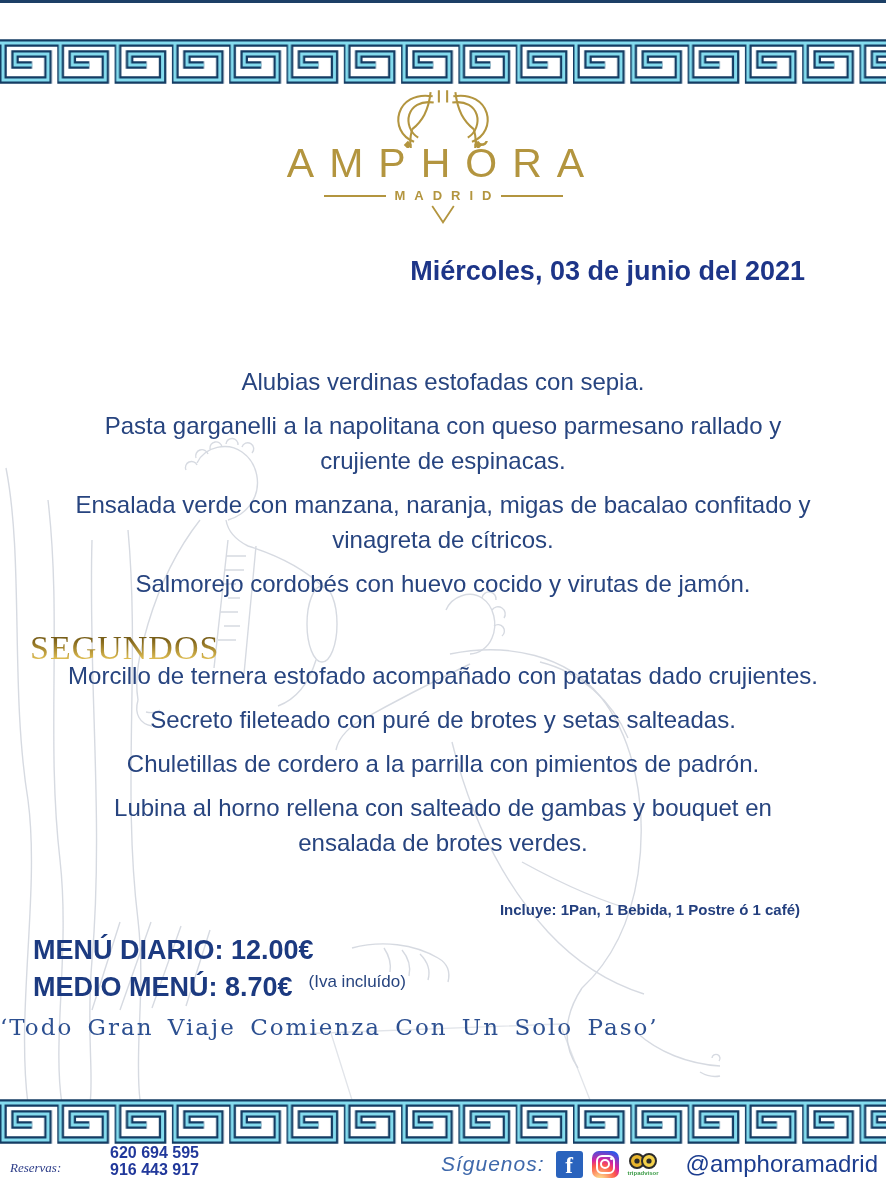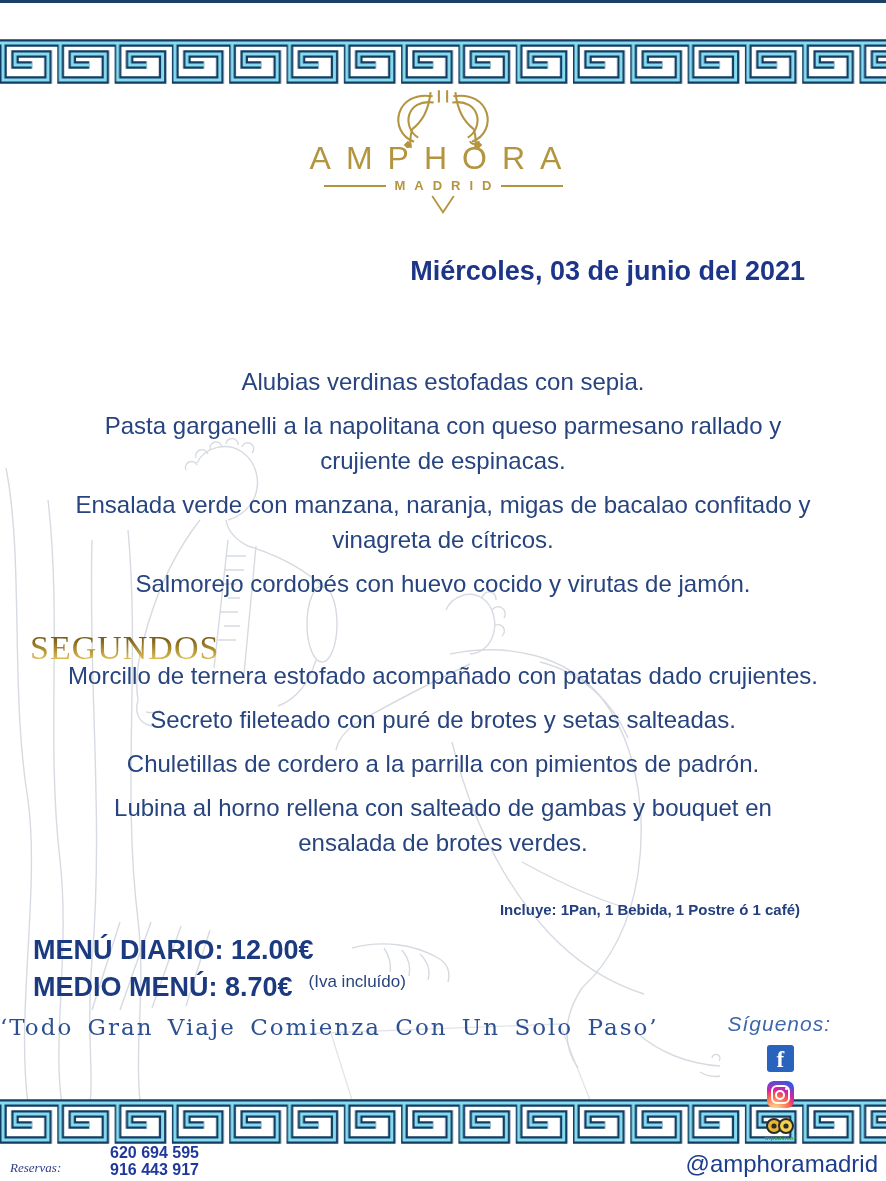--- a/index.html
+++ b/index.html
@@ -8,21 +8,21 @@
   .topline{position:absolute;top:0;left:0;width:100%;height:3px;background:#1c3f66;}
   .border{position:absolute;left:0;width:886px;height:50px;}
   .border.top{top:36px}
   .border.bottom{top:1096px}
   .sketch{position:absolute;top:0;left:0;width:886px;height:1181px;z-index:0;}
   .content{position:absolute;top:0;left:0;width:886px;height:1181px;z-index:1;}
 
   
   .logo{position:absolute;top:86px;left:0;right:0;text-align:center;color:#b3953f;}
   .logo svg{display:block;margin:0 auto;}
-  .brand{font-size:32px;letter-spacing:15px;font-weight:400;margin-top:-8px;}
+  .brand{font-size:41px;letter-spacing:15px;font-weight:400;margin-top:-8px;}
   .madrid-row{display:flex;align-items:center;justify-content:center;gap:0;margin-top:1px;}
   .madrid-row .rule{display:inline-block;width:62px;height:2px;background:#b3953f;}
   .city{font-size:13px;letter-spacing:9px;font-weight:700;padding-left:9px;}
 
   .date{position:absolute;top:256px;right:81px;font-size:27px;font-weight:700;color:#1d3588;}
 
   .gold-h{font-family:"Liberation Serif",serif;font-size:34px;letter-spacing:1px;color:#a8862c;font-weight:400;}
   @supports ((-webkit-background-clip:text) or (background-clip:text)){
     .gold-h{background:linear-gradient(180deg,#56430e 0%,#8a6d1f 35%,#dcbb51 78%,#c2a139 100%);
             -webkit-background-clip:text;background-clip:text;color:transparent;}
@@ -43,32 +43,32 @@
   .vat{font-size:17px;font-weight:400;position:relative;top:-9px;margin-left:16px;color:#27447f;}
 
   .quote{position:absolute;top:1014px;left:0;right:0;
          font-family:"DejaVu Serif",serif;font-size:23px;letter-spacing:2px;word-spacing:5px;color:#2d5091;}
 
   
   .footer{position:absolute;bottom:0;left:0;width:886px;height:38px;}
   .reservas{position:absolute;left:10px;bottom:5px;font-family:"Liberation Serif",serif;
             font-style:italic;font-size:13px;color:#2c3c88;}
   .phones{position:absolute;left:110px;bottom:3px;font-size:16px;font-weight:700;color:#21389b;line-height:17px;}
-  .follow{position:absolute;right:8px;bottom:3px;display:flex;align-items:center;gap:9px;flex-direction:column;}
+  .follow{position:absolute;right:8px;bottom:3px;display:flex;align-items:center;gap:9px;}
   .siguenos{font-style:italic;font-size:21px;color:#3e68ab;letter-spacing:1px;margin-right:2px;}
   .fb{width:27px;height:27px;border-radius:3px;background:#2a63bd;display:flex;align-items:flex-end;justify-content:center;overflow:hidden;}
   .fb span{color:#fff;font-size:23px;font-weight:700;line-height:24px;font-family:"Liberation Serif",serif;}
   .ig{position:relative;width:27px;height:27px;border-radius:7px;
       background:radial-gradient(circle at 30% 110%,#fdf497 0%,#fd5949 45%,#d6249f 60%,#285aeb 90%);}
   .ig .frame{position:absolute;inset:4px;border:2px solid #fff;border-radius:6px;}
   .ig .lens{position:absolute;left:8.5px;top:8.5px;width:10px;height:10px;border:2px solid #fff;border-radius:50%;box-sizing:border-box;}
   .ig .dot{position:absolute;right:6px;top:6px;width:3px;height:3px;background:#fff;border-radius:50%;}
   .ta{display:flex;flex-direction:column;align-items:center;line-height:1;}
   .ta-label{font-size:6px;color:#3a9a45;font-weight:700;letter-spacing:0;}
-  .handle{font-size:24px;color:#1c3d8f;font-weight:400;margin-left:3px;}
+  .handle{font-size:24px;color:#1c3d8f;font-weight:400;margin-left:18px;}
 </style>
 </head>
 <body>
 
 <div class="page">
 
   <svg class="sketch" viewBox="0 0 886 1181" aria-hidden="true">
     <g fill="none" stroke="#c7ccd6" stroke-width="1.4" opacity="0.72">
       <path d="M197,463 C205,446 228,442 242,452 C258,463 262,486 252,502 C246,512 236,518 228,520"></path>
       <path d="M186,470 a6,6 0 1,1 11,-5 M196,458 a6,6 0 1,1 12,-4 M210,449 a6,6 0 1,1 12,-2 M226,444 a6,6 0 1,1 12,1 M242,447 a6,6 0 1,1 10,6"></path>

